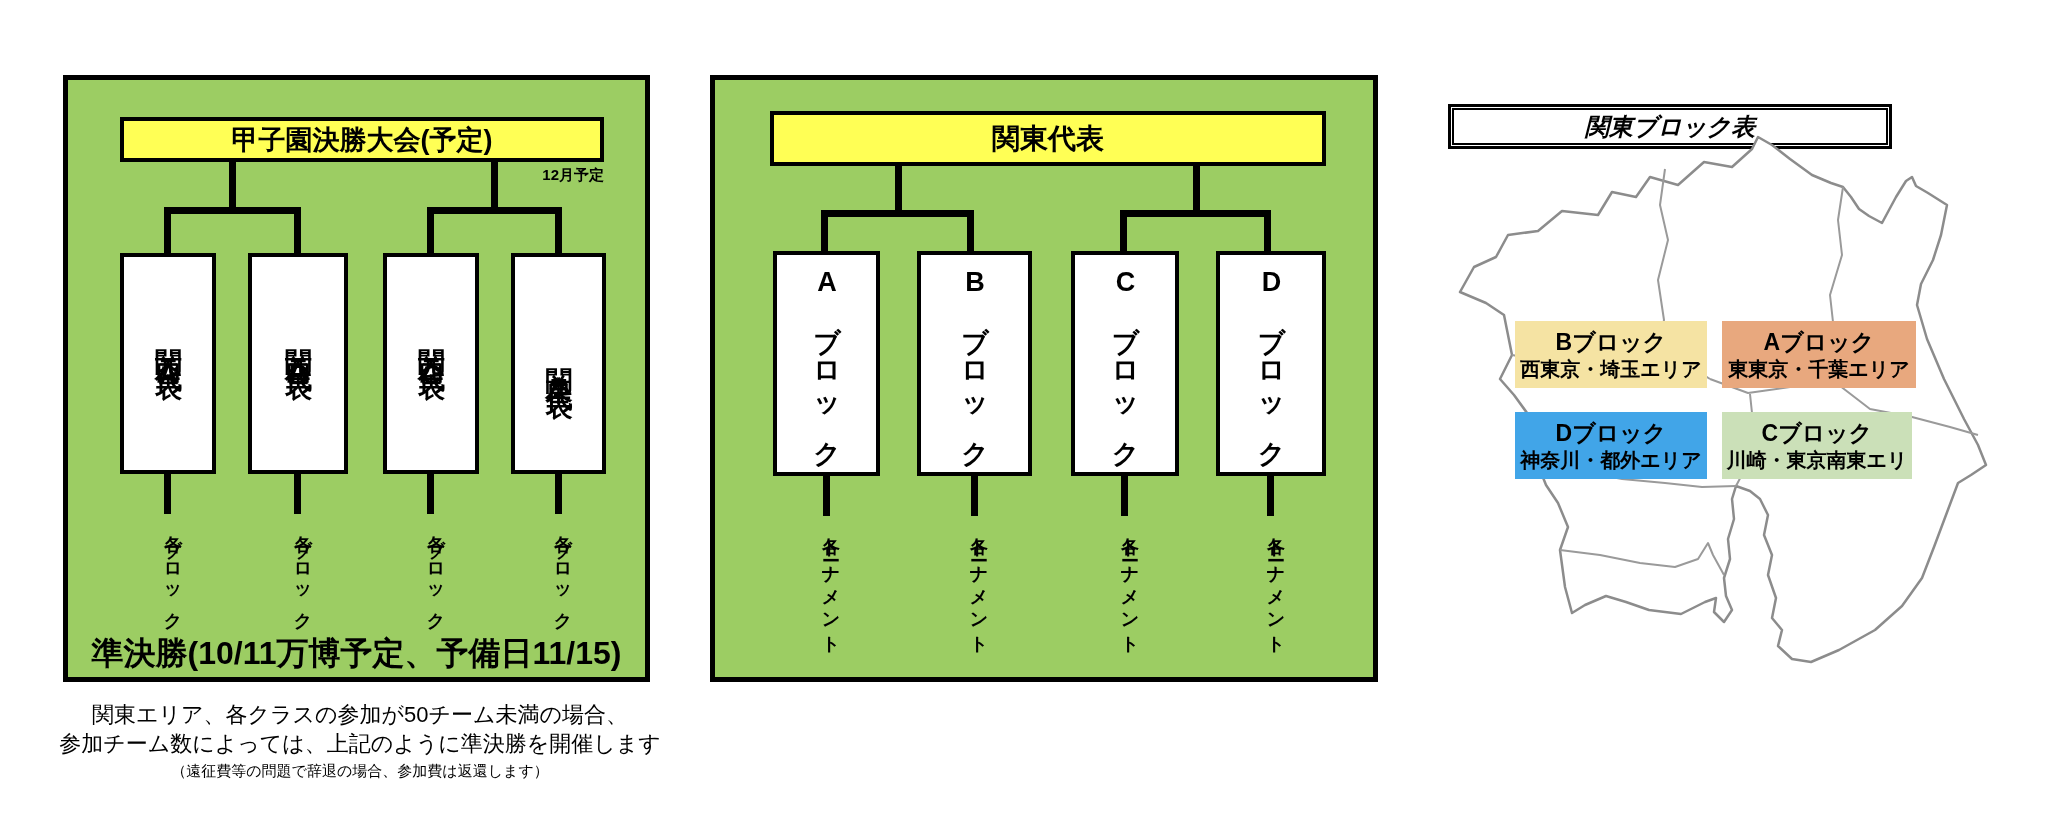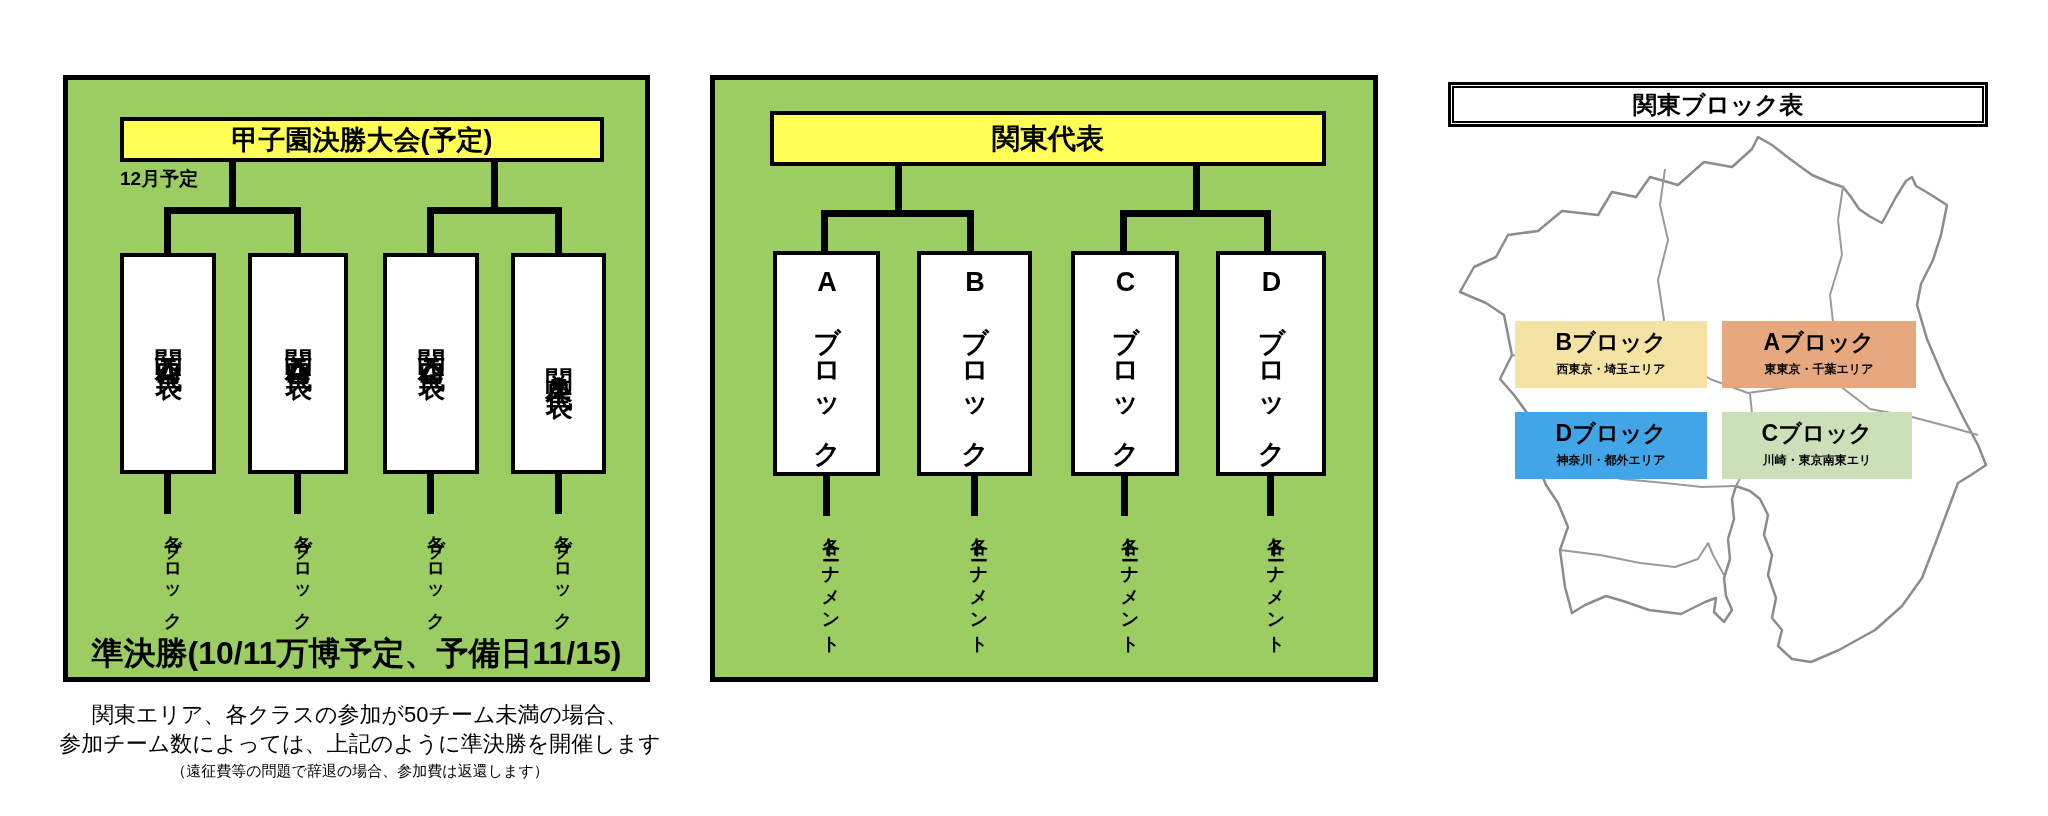--- a/index.html
+++ b/index.html
@@ -5,31 +5,31 @@
   html,body{margin:0;padding:0;background:#fff;}
   *{box-sizing:border-box;}
   .stage{position:relative;width:2048px;height:816px;background:#ffffff;overflow:hidden;
          font-family:"Liberation Sans","DejaVu Sans",sans-serif;color:#000;}
   .panel{position:absolute;background:#9CCD63;border:5px solid #000;}
   .ybox{position:absolute;background:#FFFF55;border:4px solid #000;display:flex;align-items:center;justify-content:center;font-weight:bold;}
   .wbox{position:absolute;background:#ffffff;border:4px solid #000;display:flex;align-items:center;justify-content:center;}
   .vtext{writing-mode:vertical-rl;text-orientation:upright;font-weight:bold;font-size:27px;letter-spacing:0.30em;line-height:1;}
   .leaf{position:absolute;writing-mode:vertical-rl;text-orientation:mixed;font-weight:bold;font-size:18px;letter-spacing:0.22em;line-height:1;width:28px;text-align:left;}
   .hline,.vline{position:absolute;background:#000;}
-  .subheader{position:absolute;text-align:left;font-weight:bold;font-size:19px;}
+  .subheader{position:absolute;text-align:right;font-weight:bold;font-size:15px;}
   .panel-footer{position:absolute;left:0;width:100%;text-align:center;font-weight:bold;font-size:32px;}
   .note{position:absolute;text-align:center;font-weight:normal;}
   .note .l-big{font-size:22px;line-height:29px;}
   .note .l-small{font-size:15px;line-height:25px;}
   .map-title{position:absolute;background:#fff;border:3px solid #000;display:flex;align-items:center;justify-content:center;}
   .map-title::after{content:"";position:absolute;inset:1px;border:2px solid #000;pointer-events:none;}
   .map-title span{font-weight:bold;font-size:24px;}
   .block-label{position:absolute;display:flex;flex-direction:column;align-items:center;justify-content:center;}
   .block-label .bname{font-weight:bold;font-size:23px;line-height:29px;}
-  .block-label .barea{font-weight:bold;font-size:12px;line-height:25px;}
+  .block-label .barea{font-weight:bold;font-size:20px;line-height:25px;}
   .rnote1{font-size:17px;line-height:26px;}
   .rnote2{font-size:15px;line-height:24px;}
   svg{display:block;}
 </style>
 </head>
 <body>
 
 <div class="stage">
 
   <section class="panel" style="left:63px;top:75px;width:587px;height:607px;">
@@ -110,21 +110,21 @@
     <div class="vline" style="left:256px;top:396px;width:7px;height:40px;"></div>
     <div class="vline" style="left:406px;top:396px;width:7px;height:40px;"></div>
     <div class="vline" style="left:552px;top:396px;width:7px;height:40px;"></div>
 
     <div class="leaf" style="left:97px;top:444px;letter-spacing:0.16em;">各トーナメント</div>
     <div class="leaf" style="left:245px;top:444px;letter-spacing:0.16em;">各トーナメント</div>
     <div class="leaf" style="left:396px;top:444px;letter-spacing:0.16em;">各トーナメント</div>
     <div class="leaf" style="left:542px;top:444px;letter-spacing:0.16em;">各トーナメント</div>
   </section>
 
-  <div class="map-title" style="left:1448px;top:82px;width:540px;height:45px;">
+  <div class="map-title" style="left:1448px;top:104px;width:444px;height:45px;font-style:italic;">
     <span>関東ブロック表</span>
   </div>
 
   <svg style="position:absolute;left:1450px;top:135px;" width="540" height="530" viewBox="0 0 540 530" aria-hidden="true">
 
     <path d="M308,2 L322,10 L340,24 L362,40 L381,48 L393,52
              L401,62 L409,74 L419,81 L432,88
              L446,62 L456,46 L462,42 L466,51 L478,58 L497,70
              L491,100 L483,125 L471,149 L467,170
              L477,204 L494,244 L514,284 L528,310 L536,330

